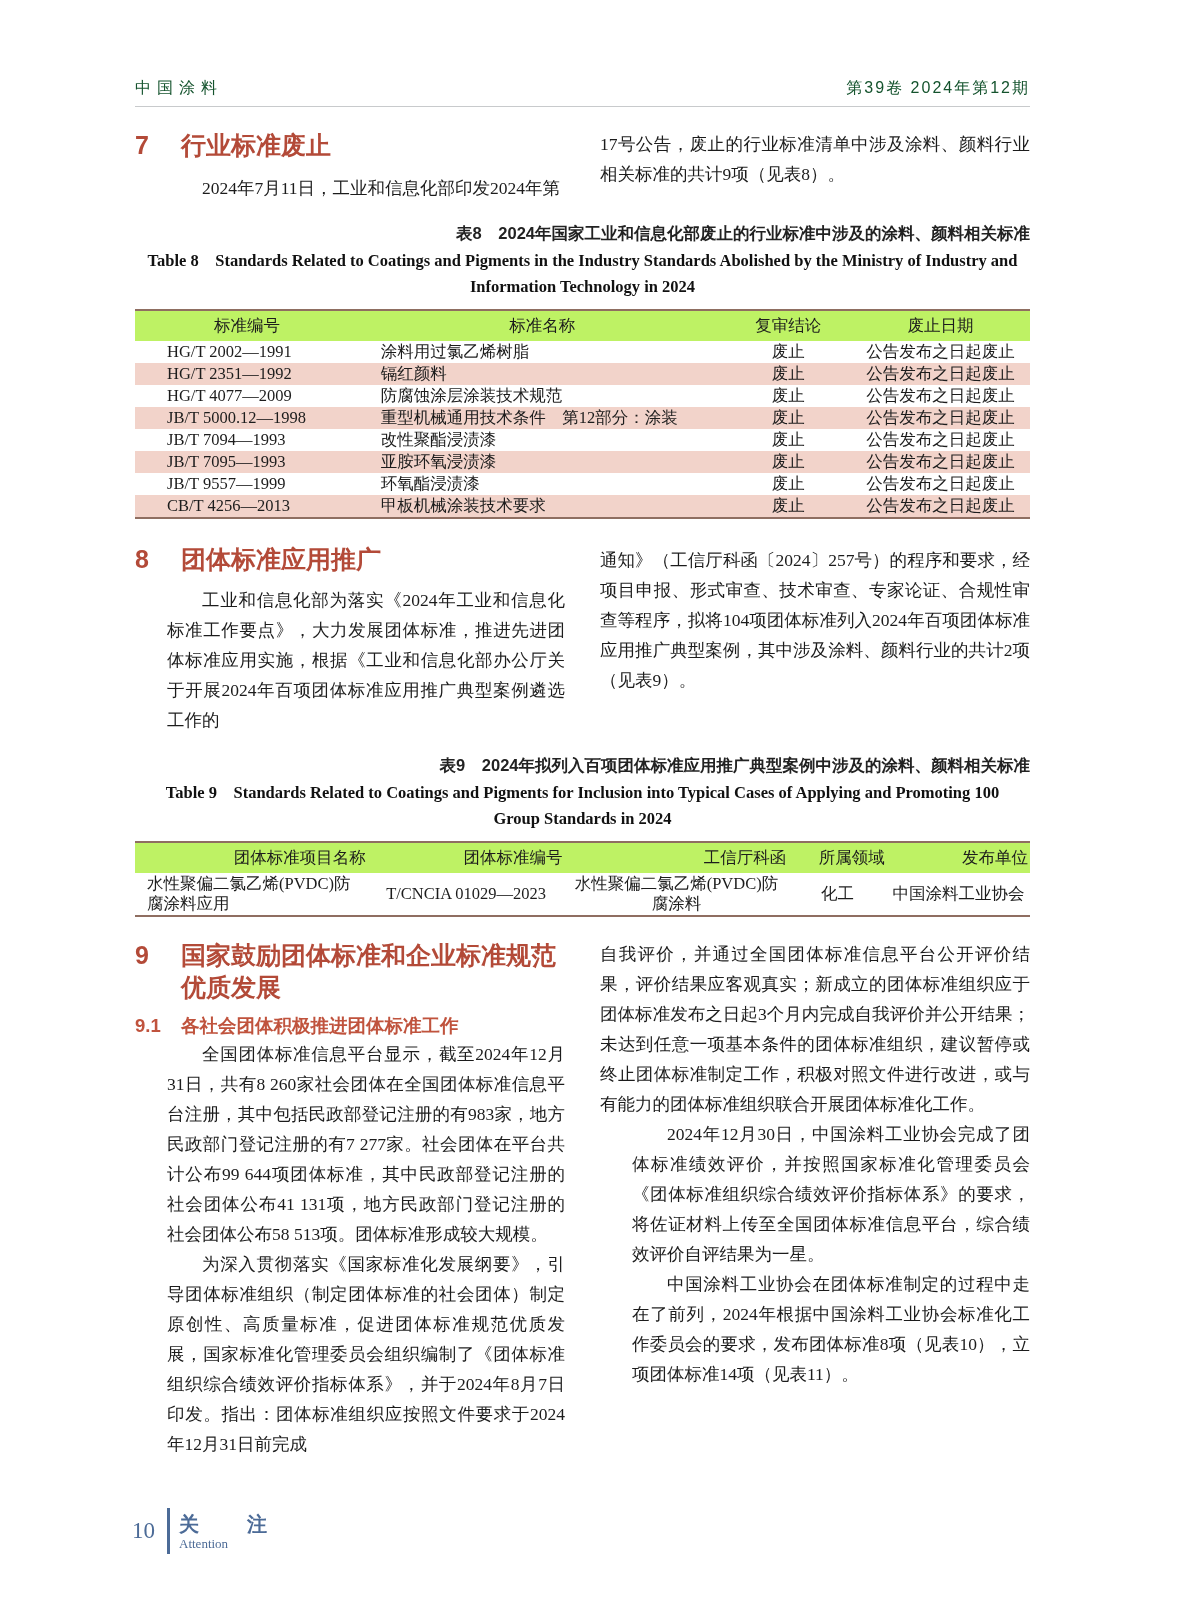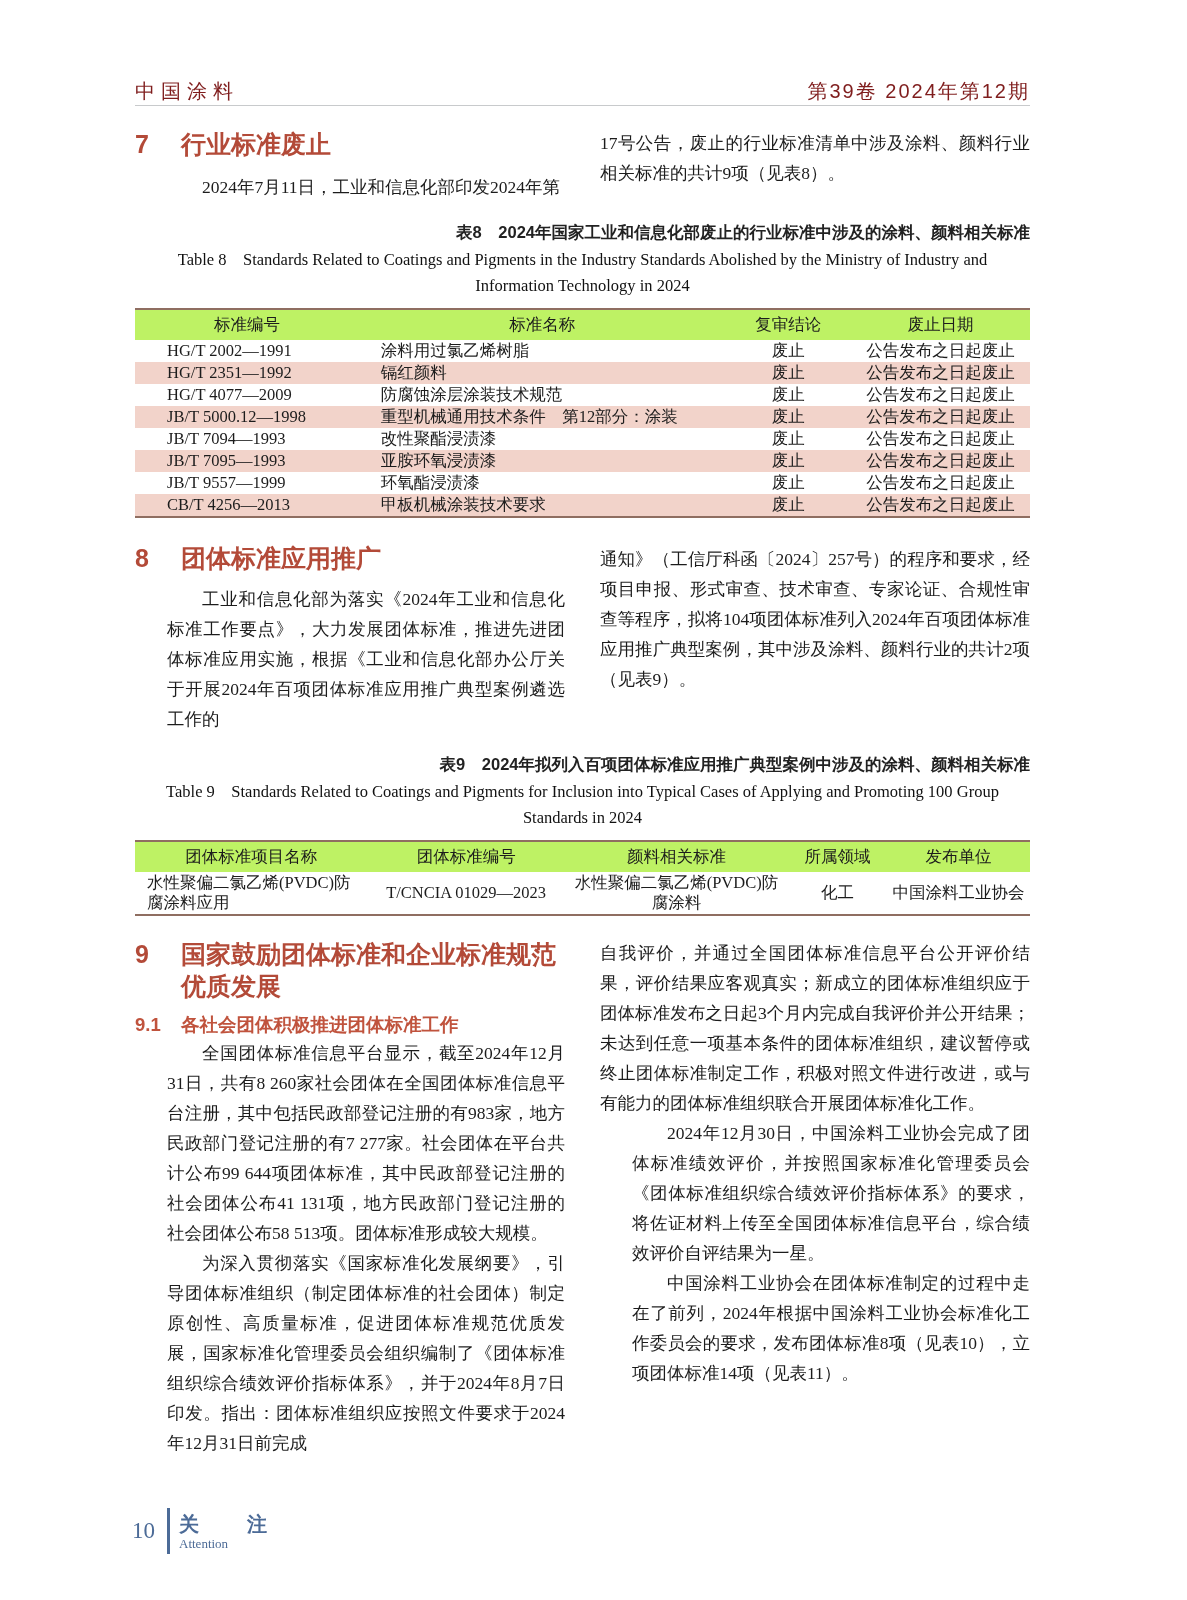--- a/index.html
+++ b/index.html
@@ -6,22 +6,22 @@
   body { background:#e8e8e8; font-family:"Liberation Serif", serif; }
   .page {
     width:1187px; height:1600px; margin:0 auto; background:#ffffff;
     position:relative; overflow:hidden; color:#1c1c1c;
     padding:78px 157px 0 135px;
   }
 
   
   .runhead {
     display:flex; justify-content:space-between; align-items:flex-end;
-    border-bottom:1.5px solid #c8cacc; 
-    font-family:"Liberation Sans", sans-serif; color:#7f1d1d; font-size:20px;
+    border-bottom:1.5px solid #c8cacc; padding-bottom:7px;
+    font-family:"Liberation Sans", sans-serif; color:#14532d; font-size:16px;
   }
   .runhead .journal { letter-spacing:6px; }
   .runhead .issue { letter-spacing:2px; }
 
   
   .cols { display:flex; gap:35px; }
   .col { width:430px; }
 
   
   h2.sec {
@@ -50,38 +50,38 @@
   .sec9 p.body { margin-top:0; }
 
   
   .tblblock { margin-top:18px; }
   .cap-zh {
     text-align:right; font-family:"Liberation Sans", sans-serif;
     font-size:16.5px; font-weight:700; color:#222; line-height:24px;
   }
   .cap-en {
     text-align:center; font-family:"Liberation Serif", serif;
-    font-size:16.5px; font-weight:400; color:#111; line-height:26px;
+    font-size:16.5px; font-weight:700; color:#111; line-height:26px;
     margin-top:3px; padding:0 10px;
   }
 
   
   table { width:100%; border-collapse:collapse; margin-top:9px;
           border-top:2.5px solid #8f6e61; border-bottom:2.5px solid #8f6e61; }
   th {
     background:#bef264; font-weight:normal; font-size:16.5px;
     padding:5px 2px; line-height:20px;
   }
   td { font-size:16.5px; padding:1px 2px; line-height:20px; vertical-align:middle; }
   tbody tr:nth-child(even) { background:#f2d3ca; }
   .t8 .c-code { text-align:left; padding-left:32px; }
   .t8 .c-name { text-align:left; padding-left:22px; }
   .t8 .c-res, .t8 .c-date { text-align:center; }
   .t8 th { text-align:center; }
-  .t9 th { text-align:center; }
+  .t9 th { text-align:right; }
   .t9 td { text-align:center; }
   .t9 .c-proj { text-align:left; padding-left:12px; }
 
   
   .footer {
     position:absolute; left:132px; bottom:46px;
     display:flex; align-items:center; color:#4c6b97;
   }
   .footer .pageno { font-size:23px; margin-right:12px; font-family:"Liberation Serif", serif; }
   .footer .bar { width:3px; height:46px; background:#4c6b97; margin-right:9px; }
@@ -207,21 +207,21 @@
           <col style="width:26%">
           <col style="width:22%">
           <col style="width:25%">
           <col style="width:11%">
           <col style="width:16%">
         </colgroup>
       <thead>
         <tr>
           <th>团体标准项目名称</th>
           <th>团体标准编号</th>
-          <th>颜料相关标准</th>
+          <th>工信厅科函</th>
           <th>所属领域</th>
           <th>发布单位</th>
         </tr>
       </thead>
       <tbody>
         <tr>
           <td class="c-proj">水性聚偏二氯乙烯(PVDC)防腐涂料应用</td>
           <td>T/CNCIA 01029—2023</td>
           <td>水性聚偏二氯乙烯(PVDC)防腐涂料</td>
           <td>化工</td>

